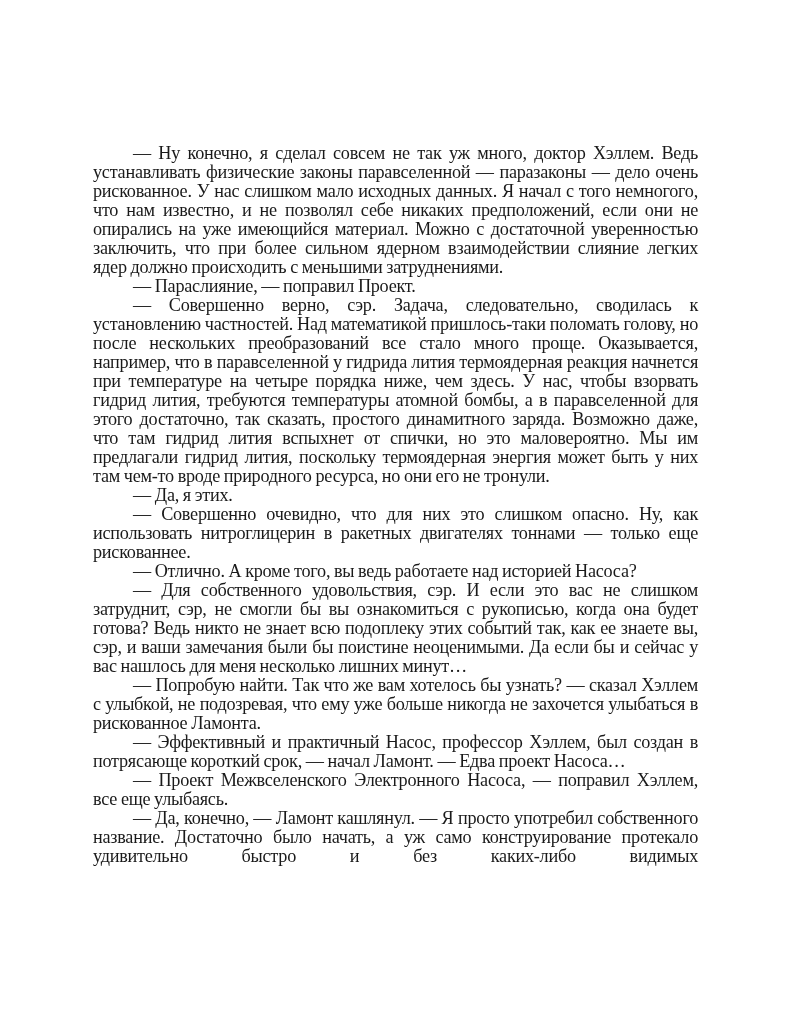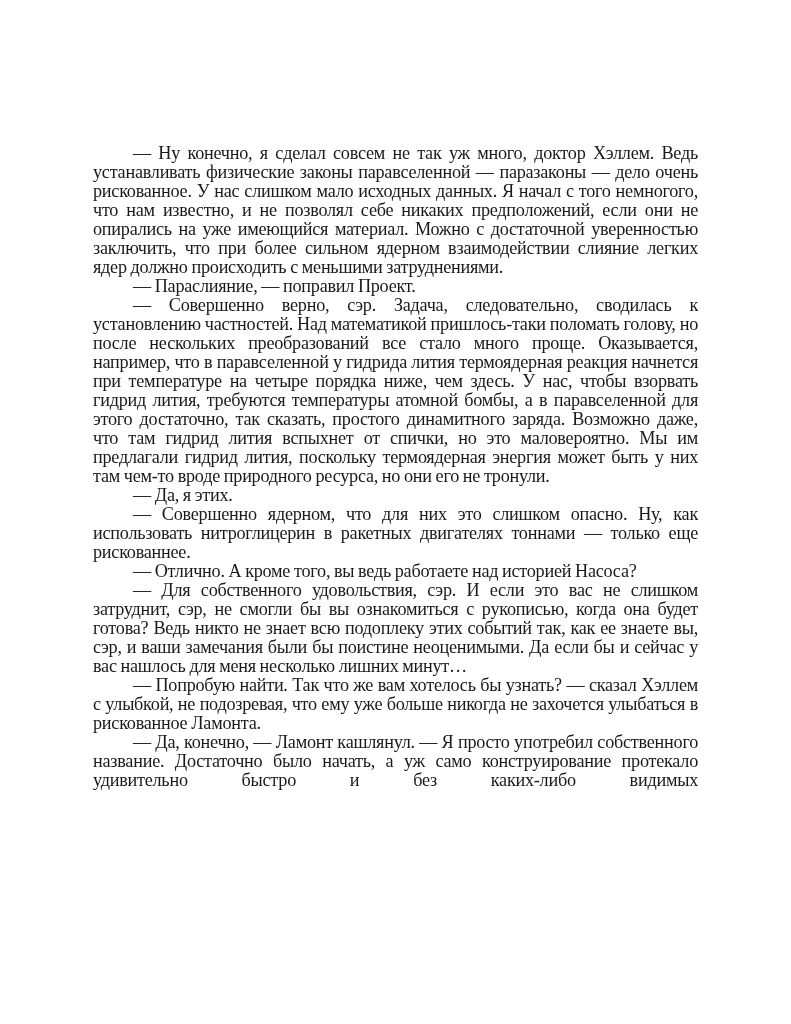--- a/index.html
+++ b/index.html
@@ -26,18 +26,20 @@
   .para.cont-last-justify { text-align-last: justify; }
 </style>
 </head>
 <body>
 
 <div class="page">
   <p class="para">— Ну конечно, я сделал совсем не так уж много, доктор Хэллем. Ведь устанавливать физические законы паравселенной — паразаконы — дело очень рискованное. У нас слишком мало исходных данных. Я начал с того немногого, что нам известно, и не позволял себе никаких предположений, если они не опирались на уже имеющийся материал. Можно с достаточной уверенностью заключить, что при более сильном ядерном взаимодействии слияние легких ядер должно происходить с меньшими затруднениями.</p>
   <p class="para">— Параслияние, — поправил Проект.</p>
   <p class="para">— Совершенно верно, сэр. Задача, следовательно, сводилась к установлению частностей. Над математикой пришлось-таки поломать голову, но после нескольких преобразований все стало много проще. Оказывается, например, что в паравселенной у гидрида лития термоядерная реакция начнется при температуре на четыре порядка ниже, чем здесь. У нас, чтобы взорвать гидрид лития, требуются температуры атомной бомбы, а в паравселенной для этого достаточно, так сказать, простого динамитного заряда. Возможно даже, что там гидрид лития вспыхнет от спички, но это маловероятно. Мы им предлагали гидрид лития, поскольку термоядерная энергия может быть у них там чем-то вроде природного ресурса, но они его не тронули.</p>
   <p class="para">— Да, я этих.</p>
-  <p class="para">— Совершенно ядерном, что для них это слишком опасно. Ну, как использовать нитроглицерин в ракетных двигателях тоннами — только еще рискованнее.</p>
+  <p class="para">— Совершенно очевидно, что для них это слишком опасно. Ну, как использовать нитроглицерин в ракетных двигателях тоннами — только еще рискованнее.</p>
   <p class="para">— Отлично. А кроме того, вы ведь работаете над историей Насоса?</p>
   <p class="para">— Для собственного удовольствия, сэр. И если это вас не слишком затруднит, сэр, не смогли бы вы ознакомиться с рукописью, когда она будет готова? Ведь никто не знает всю подоплеку этих событий так, как ее знаете вы, сэр, и ваши замечания были бы поистине неоценимыми. Да если бы и сейчас у вас нашлось для меня несколько лишних минут…</p>
   <p class="para">— Попробую найти. Так что же вам хотелось бы узнать? — сказал Хэллем с улыбкой, не подозревая, что ему уже больше никогда не захочется улыбаться в рискованное Ламонта.</p>
+  <p class="para">— Эффективный и практичный Насос, профессор Хэллем, был создан в потрясающе короткий срок, — начал Ламонт. — Едва проект Насоса…</p>
+  <p class="para">— Проект Межвселенского Электронного Насоса, — поправил Хэллем, все еще улыбаясь.</p>
   <p class="para cont-last-justify">— Да, конечно, — Ламонт кашлянул. — Я просто употребил собственного название. Достаточно было начать, а уж само конструирование протекало удивительно быстро и без каких-либо видимых</p>
 </div>
 
 </body></html>

